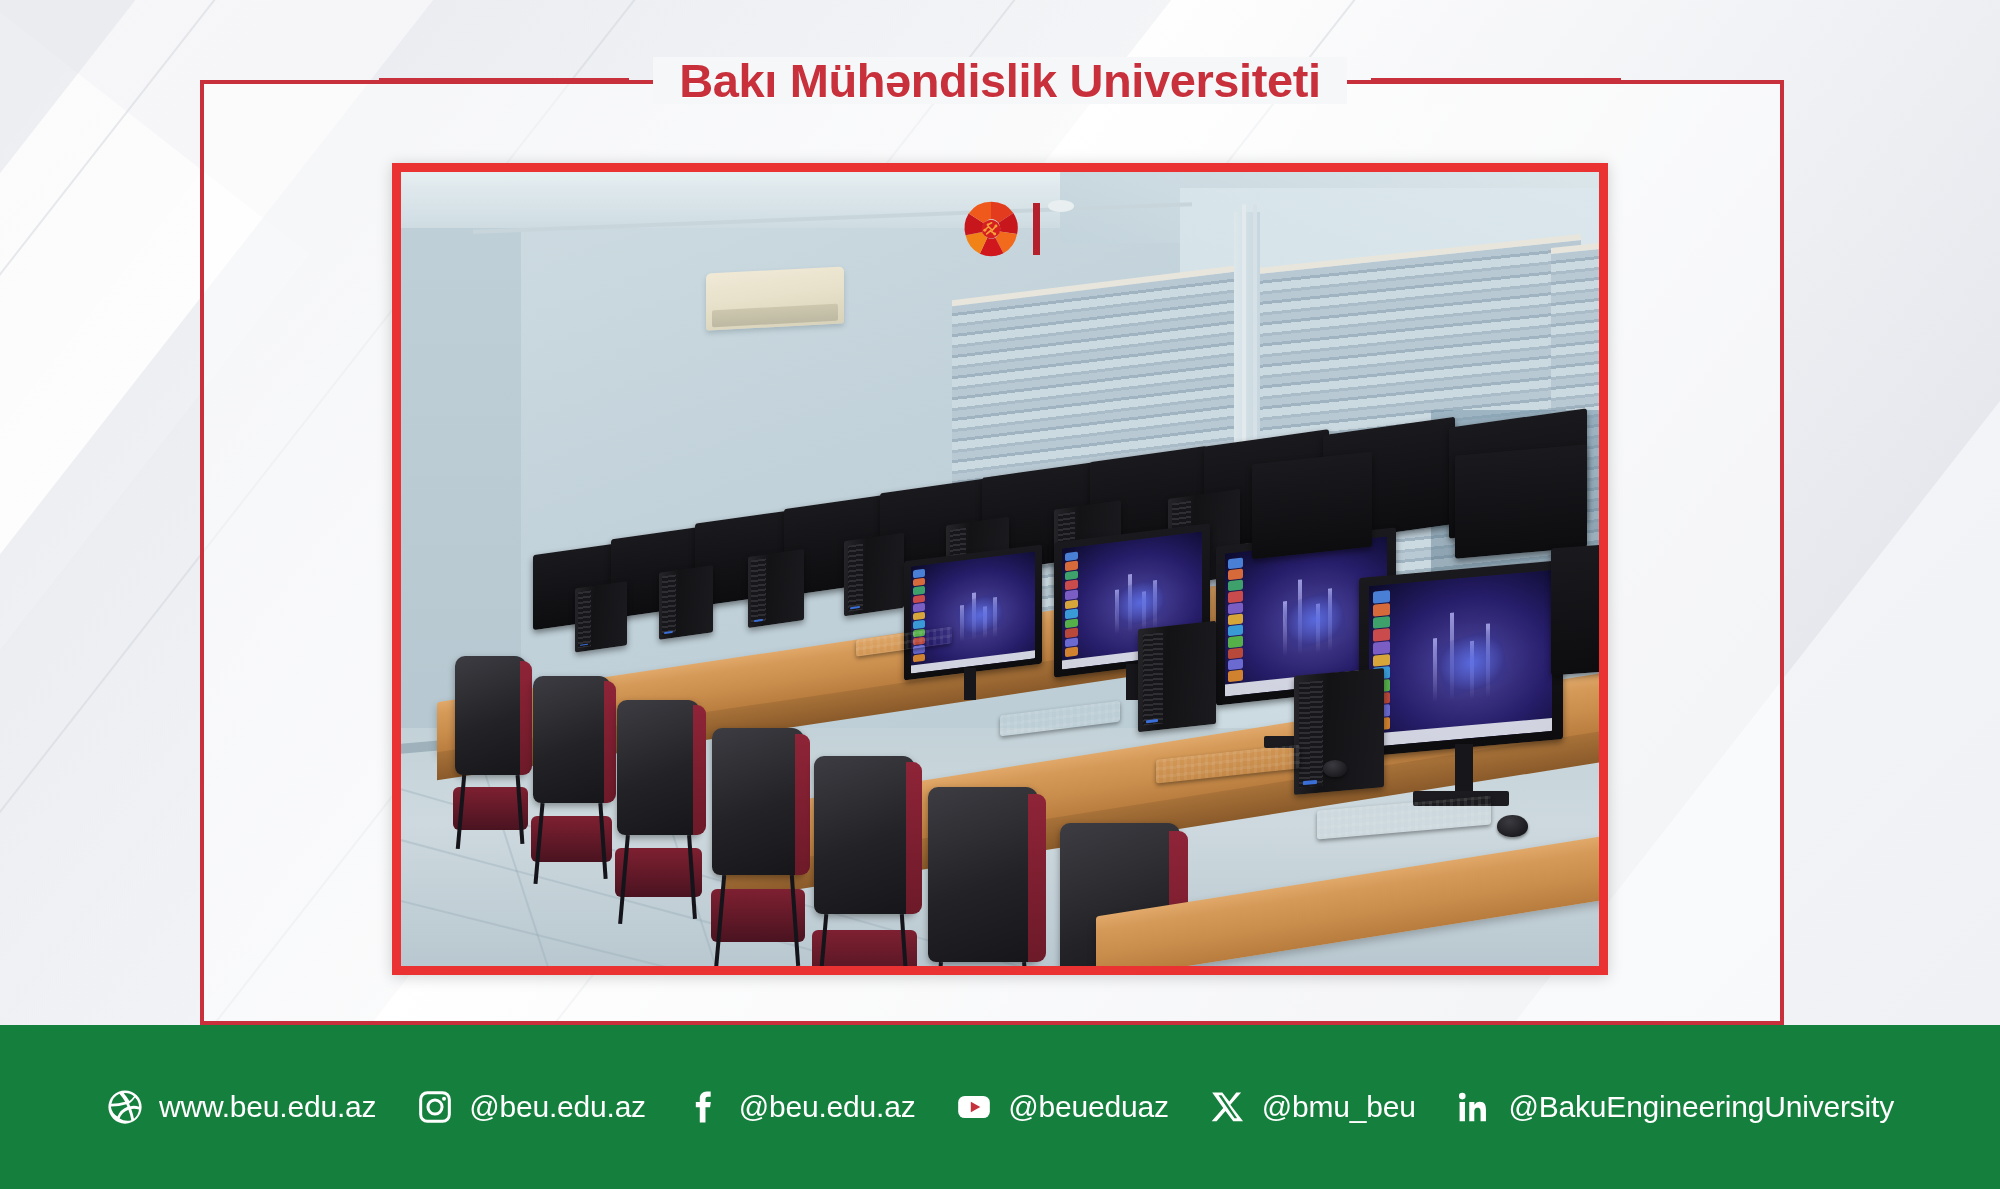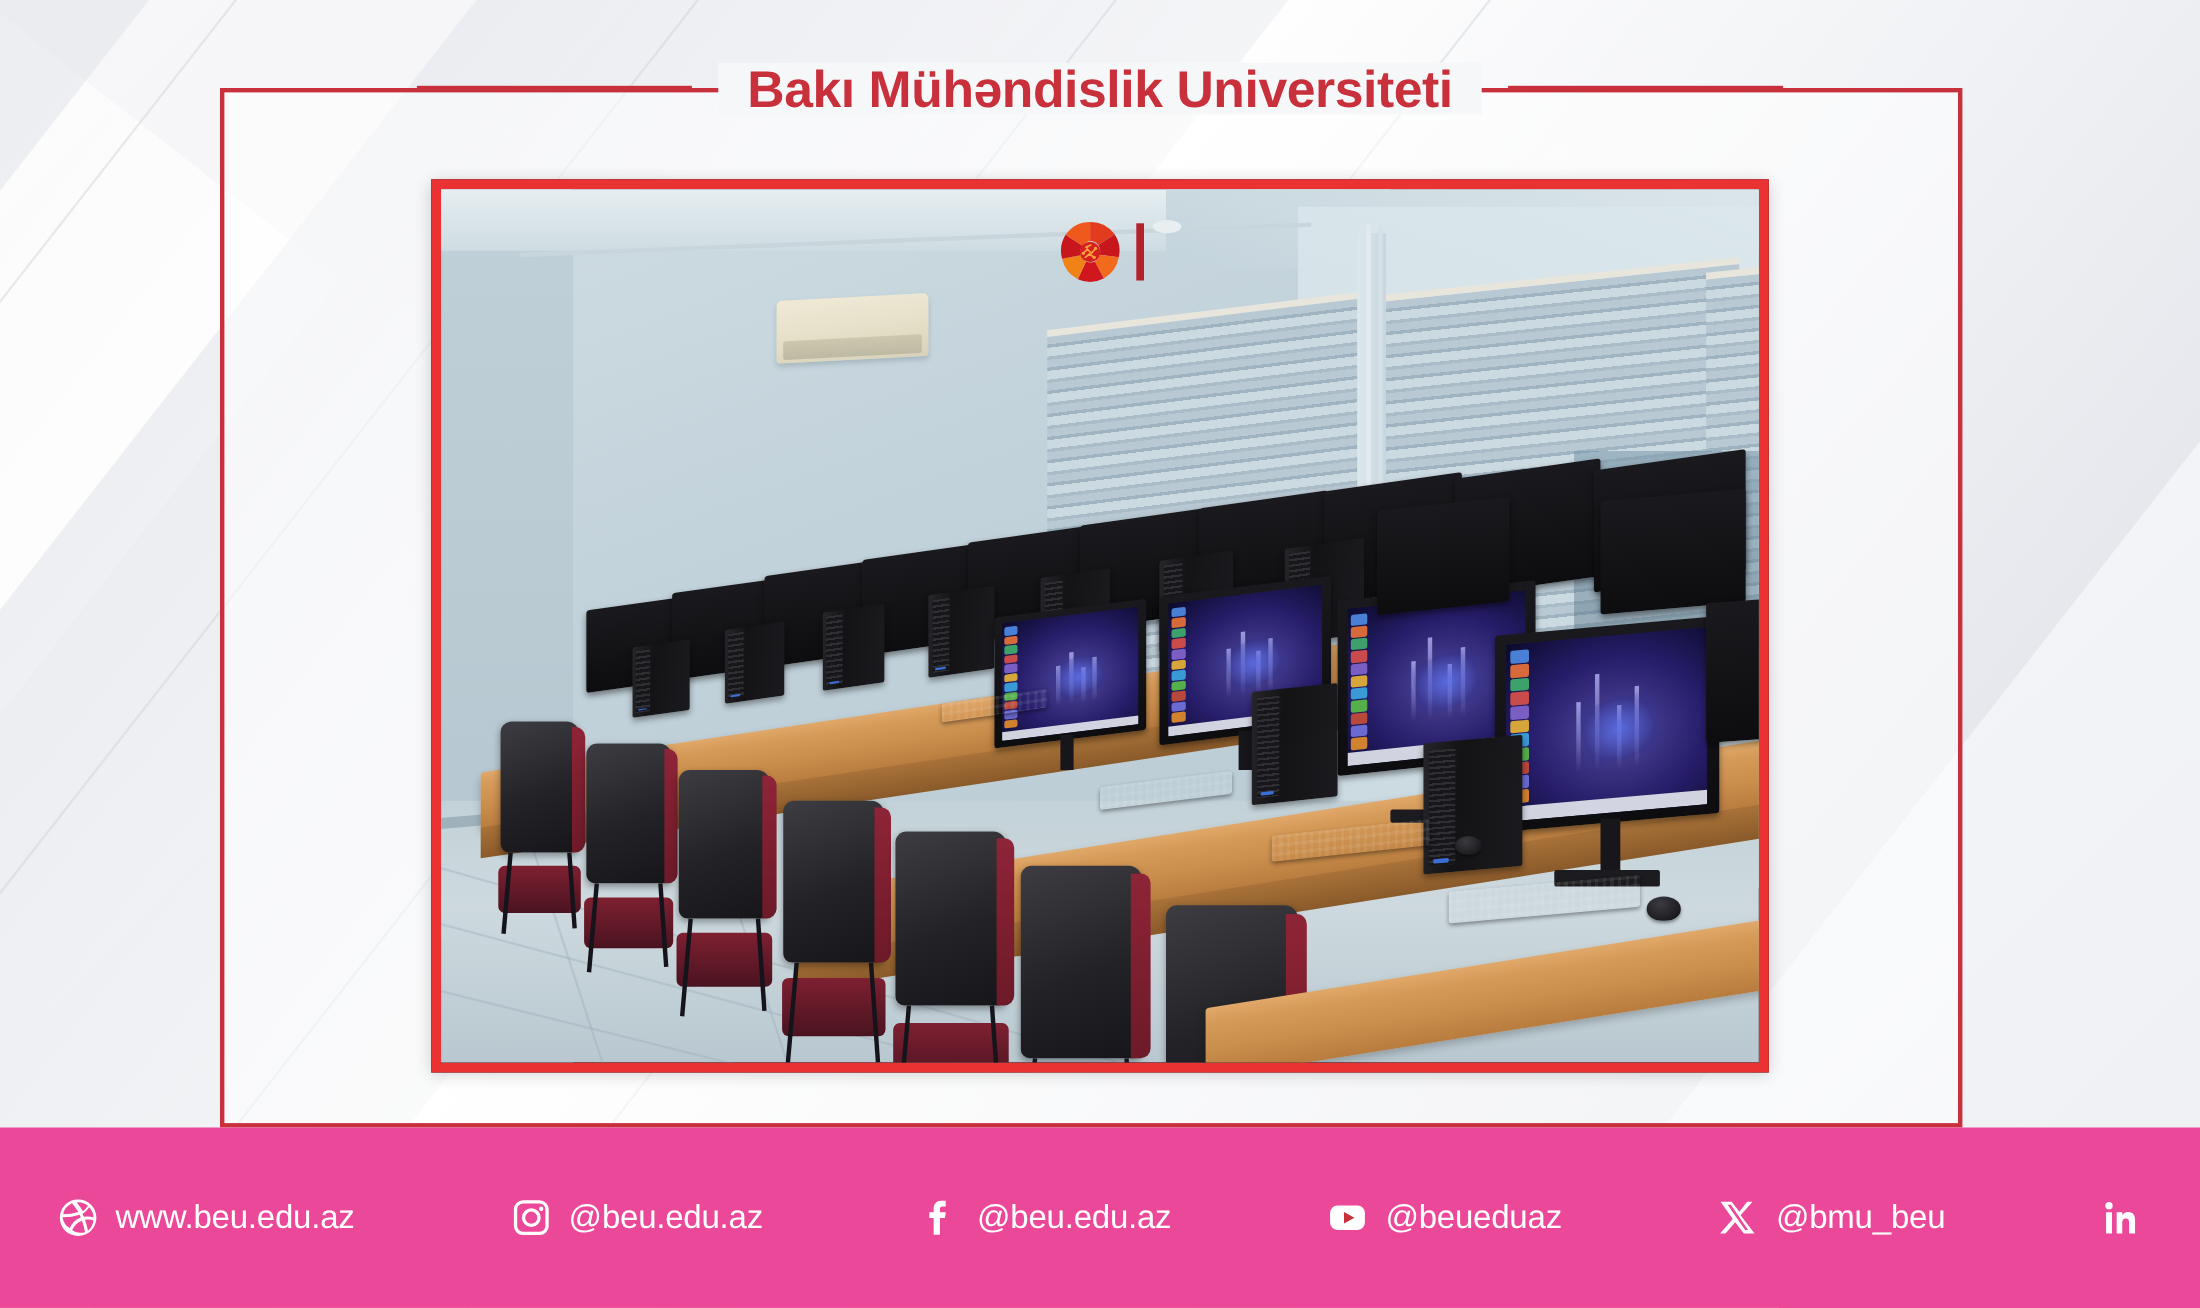--- a/index.html
+++ b/index.html
@@ -194,22 +194,22 @@
   #bmu-divider{ width:7px; height:52px; background:#b4202b; }
   #bmu-textwrap{ display:flex; flex-direction:column; }
   #bmu-title{ font-size:44px; font-weight:800; color:#c0222c; line-height:.95;
     letter-spacing:.5px; }
   #bmu-sub{ font-size:9.5px; font-weight:700; color:#b4202b;
     letter-spacing:.5px; margin-top:3px; }
 
   
   #footer{
     position:absolute; left:0; right:0; bottom:0; height:164px;
-    background:#ec4899; display:flex; align-items:center;
-    padding:0 52px; z-index:8;
+    background:#15803d; display:flex; align-items:center;
+    padding:0 106px; z-index:8;
   }
   #social-list{ display:flex; align-items:center; width:100%;
     justify-content:space-between; gap:10px; }
   .social-item{ display:flex; align-items:center; gap:15px; }
   .social-icon{ width:38px; height:38px; flex:0 0 38px;
     display:flex; align-items:center; justify-content:center; }
   .social-icon svg{ width:100%; height:100%; fill:#fff; }
   .social-label{ color:#fff; font-size:30px; font-weight:400;
     white-space:nowrap; letter-spacing:-.2px; }
 </style>
@@ -560,16 +560,17 @@
       </span>
       <span class="social-label">@bmu_beu</span>
     </div>
 
     <div class="social-item">
       <span class="social-icon">
         <svg viewBox="0 0 24 24">
             <path d="M4.6 3a2.1 2.1 0 1 1-2.1 2.1A2.1 2.1 0 0 1 4.6 3ZM2.9 8.8h3.4V21H2.9Zm6.1 0h3.25v1.7h.05a3.6 3.6 0 0 1 3.2-1.8c3.4 0 4.05 2.2 4.05 5.1V21h-3.4v-5.5c0-1.3 0-3-1.85-3s-2.1 1.4-2.1 2.9V21H9Z"></path>
           </svg>
       </span>
+      <span class="social-label">@BakuEngineeringUniversity</span>
     </div>
 
   </div>
 </div>
 
 </body></html>

